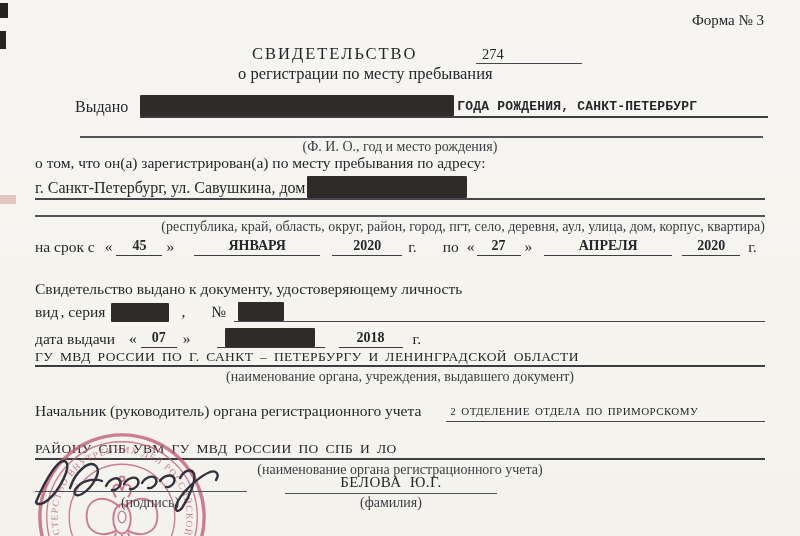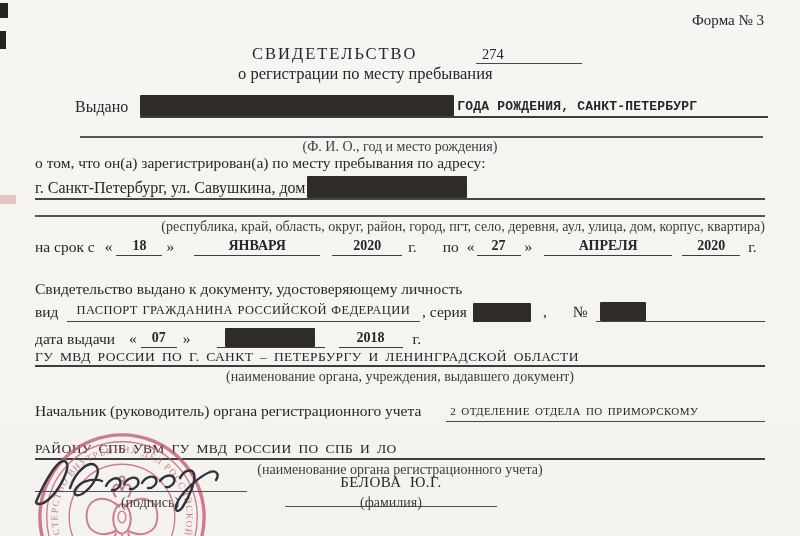--- a/index.html
+++ b/index.html
@@ -52,39 +52,38 @@
   <div class="abs row" style="left:35px;top:176px;width:730px;border-bottom:2px solid #46464c;">
     <span style="font-size:16px;padding-bottom:1px;white-space:nowrap;">г. Санкт-Петербург, ул. Савушкина, дом</span>
     <span class="bar" style="width:160px;height:22px;margin-left:2px;"></span>
   </div>
   <div class="rule" style="left:35px;top:215px;width:730px;"></div>
   <div class="abs caption" style="left:35px;top:219px;width:730px;text-align:right;">(республика, край, область, округ, район, город, пгт, село, деревня, аул, улица, дом, корпус, квартира)</div>
 
   <div class="abs row" style="left:35px;top:238px;font-size:15.5px;">
     <span>на срок с</span>
     <span style="margin-left:10px;">«</span>
-    <span class="ucell" style="width:46px;margin-left:4px;">18</span>
+    <span class="ucell" style="width:46px;margin-left:4px;">45</span>
     <span style="margin-left:4px;">»</span>
     <span class="ucell" style="width:126px;margin-left:20px;">ЯНВАРЯ</span>
     <span class="ucell" style="width:70px;margin-left:12px;">2020</span>
     <span style="margin-left:6px;">г.</span>
     <span style="margin-left:26px;">по</span>
     <span style="margin-left:8px;">«</span>
     <span class="ucell" style="width:44px;margin-left:2px;font-family:Liberation Serif, serif;">27</span>
     <span style="margin-left:4px;">»</span>
     <span class="ucell" style="width:128px;margin-left:12px;">АПРЕЛЯ</span>
     <span class="ucell" style="width:58px;margin-left:10px;">2020</span>
     <span style="margin-left:8px;">г.</span>
   </div>
 
   <div class="abs" style="left:35px;top:280px;font-size:15.5px;">Свидетельство выдано к документу, удостоверяющему личность</div>
 
   <div class="abs row" style="left:35px;top:302px;width:730px;">
     <span style="font-size:15.5px;padding-bottom:1px;">вид</span>
-    <span class="caps" style="font-size:12.5px;border-bottom:1.5px solid #46464c;padding:0 10px 3px 10px;margin-left:8px;word-spacing:1px;">ПАСПОРТ ГРАЖДАНИНА РОССИЙСКОЙ ФЕДЕРАЦИИ</span>
     <span style="font-size:15.5px;margin-left:2px;padding-bottom:1px;white-space:nowrap;">, серия</span>
     <span class="bar" style="width:58px;height:19px;margin-left:6px;"></span>
     <span style="font-size:15.5px;margin-left:12px;padding-bottom:1px;">,</span>
     <span style="font-size:15.5px;margin-left:26px;padding-bottom:1px;">№</span>
     <span style="flex:1;margin-left:8px;border-bottom:1.5px solid #46464c;display:flex;align-items:flex-end;">
       <span class="bar" style="width:46px;height:19px;margin-left:4px;"></span>
     </span>
   </div>
 
   <div class="abs row" style="left:35px;top:328px;font-size:15.5px;">
@@ -146,16 +145,16 @@
       <path d="M40,40 C46,22 60,12 66,18 C72,24 62,40 52,46 C44,50 42,44 48,38 C54,32 66,30 72,33"></path>
       <path d="M76,38 C80,30 88,28 90,33 C92,38 86,43 82,42"></path>
       <path d="M94,36 C98,29 106,28 108,32 C110,37 104,42 100,41"></path>
       <path d="M112,35 C116,28 124,27 126,31 C128,36 122,41 118,40"></path>
       <path d="M130,33 C134,27 142,26 144,30 C146,35 140,40 136,39"></path>
       <path d="M150,30 C154,22 162,20 164,26 C166,32 160,48 152,60 C147,66 143,62 148,53 C154,42 170,28 180,24 C186,22 190,26 186,32"></path>
     </g>
   </svg>
   <div class="abs caption" style="left:90px;top:495px;width:120px;z-index:2;">(подпись)</div>
 
-  <div class="abs" style="left:285px;top:474px;width:212px;text-align:center;font-size:15px;letter-spacing:.5px;word-spacing:4px;border-bottom:1.5px solid #50505a;padding-bottom:15px;">БЕЛОВА Ю.Г.</div>
+  <div class="abs" style="left:285px;top:474px;width:212px;text-align:center;font-size:15px;letter-spacing:.5px;word-spacing:4px;border-bottom:1.5px solid #50505a;padding-bottom:2px;">БЕЛОВА Ю.Г.</div>
   <div class="abs caption" style="left:285px;top:495px;width:212px;">(фамилия)</div>
 
 </div>
 
 </body></html>

